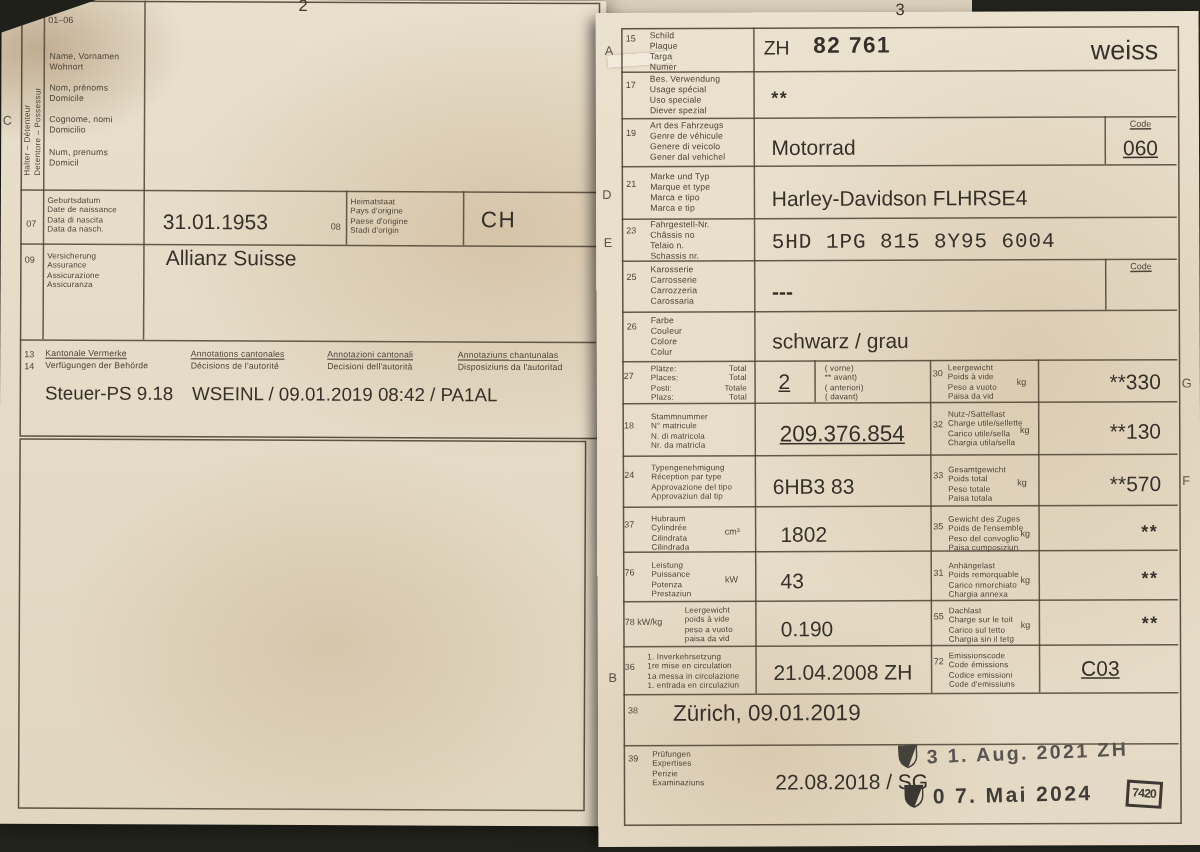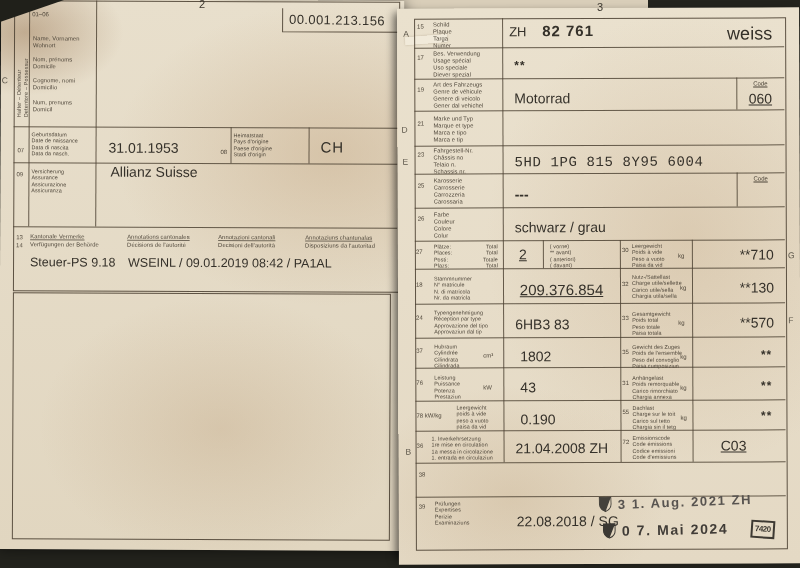--- a/index.html
+++ b/index.html
@@ -51,23 +51,20 @@
 <body>
 
 <div id="back-sheet" class="abs"></div>
 <div class="pgno" style="left:199px;top:-2px;">2</div>
 <div class="pgno" style="left:597px;top:1px;">3</div>
 
 <div id="page-left" class="page">
 
   <div class="mlet" style="left:1px;top:76px;">C</div>
 
-  <div class="abs" style="left:281px;top:8px;width:118px;height:23px;border-left:1px solid rgba(78,67,52,.9);border-bottom:1px solid rgba(78,67,52,.9);">
-    <div class="val" style="left:6px;top:4px;font-size:13px;letter-spacing:.4px;transform:rotate(.8deg);">00.001.213.156</div>
-  </div>
 
   <div class="frame" style="left:13px;top:1px;width:384px;height:289px;"></div>
   <div class="hl" style="left:13px;top:127px;width:384px;"></div>
   <div class="hl" style="left:13px;top:163px;width:384px;"></div>
   <div class="hl" style="left:13px;top:227px;width:384px;"></div>
   <div class="vl" style="left:28px;top:1px;height:226px;"></div>
   <div class="vl" style="left:95px;top:1px;height:226px;"></div>
   <div class="vl" style="left:230px;top:127px;height:36px;"></div>
   <div class="vl" style="left:308px;top:127px;height:36px;"></div>
 
@@ -181,20 +178,21 @@
 Gener dal vehichel</div>
   <div class="val v14" style="left:117px;top:82px;">Motorrad</div>
   <div class="num ctr" style="left:341px;top:73px;width:44px;">Code</div>
   <div class="val v14 ctr" style="left:341px;top:83px;width:44px;">060</div>
 
   <div class="num" style="left:20px;top:112px;">21</div>
   <div class="lbl" style="left:36px;top:107px;">Marke und Typ
 Marque et type
 Marca e tipo
 Marca e tip</div>
+  <div class="val v14" style="left:117px;top:116px;">Harley-Davidson FLHRSE4</div>
 
   <div class="num" style="left:20px;top:143px;">23</div>
   <div class="lbl" style="left:36px;top:139px;">Fahrgestell-Nr.
 Châssis no
 Telaio n.
 Schassis nr.</div>
   <div class="val v14" style="left:117px;top:146px;letter-spacing:.6px;font-family:Liberation Mono, monospace;">5HD 1PG 815 8Y95 6004</div>
 
   <div class="num" style="left:20px;top:174px;">25</div>
   <div class="lbl" style="left:36px;top:169px;">Karosserie
@@ -224,21 +222,21 @@
   <div class="lbl lbl55" style="left:152px;top:235px;">(  vorne)
 ** avant)
 (  anteriori)
 (  davant)</div>
   <div class="num" style="left:224px;top:239px;">30</div>
   <div class="lbl lbl55" style="left:234px;top:235px;">Leergewicht
 Poids à vide
 Peso a vuoto
 Paisa da vid</div>
   <div class="num" style="left:280px;top:245px;">kg</div>
-  <div class="val v14 rgt" style="left:294px;top:239px;width:82px;">**710</div>
+  <div class="val v14 rgt" style="left:294px;top:239px;width:82px;">**330</div>
 
   <div class="num" style="left:18px;top:273px;">18</div>
   <div class="lbl lbl55" style="left:36px;top:267px;">Stammnummer
 N° matricule
 N. di matricola
 Nr. da matricla</div>
   <div class="val v15 ctr" style="left:105px;top:273px;width:117px;">209.376.854</div>
   <div class="num" style="left:224px;top:273px;">32</div>
   <div class="lbl lbl55" style="left:234px;top:266px;">Nutz-/Sattellast
 Charge utile/sellette
@@ -312,20 +310,21 @@
 1. entrada en circulaziun</div>
   <div class="val v14" style="left:117px;top:432px;">21.04.2008 ZH</div>
   <div class="num" style="left:224px;top:431px;">72</div>
   <div class="lbl lbl55" style="left:234px;top:427px;">Emissionscode
 Code émissions
 Codice emissioni
 Code d'emissiuns</div>
   <div class="val v14 ctr" style="left:294px;top:430px;width:82px;">C03</div>
 
   <div class="num" style="left:20px;top:463px;">38</div>
+  <div class="val v15" style="left:50px;top:459px;">Zürich, 09.01.2019</div>
 
   <div class="num" style="left:20px;top:495px;">39</div>
   <div class="lbl lbl55" style="left:36px;top:492px;">Prüfungen
 Expertises
 Perizie
 Examinaziuns</div>
   <div class="val v14" style="left:118px;top:505px;">22.08.2018 / SG</div>
 
   <div class="stamp" style="left:200px;top:486px;transform:rotate(-2deg);">
     <svg width="13" height="16" viewBox="0 0 20 24">

